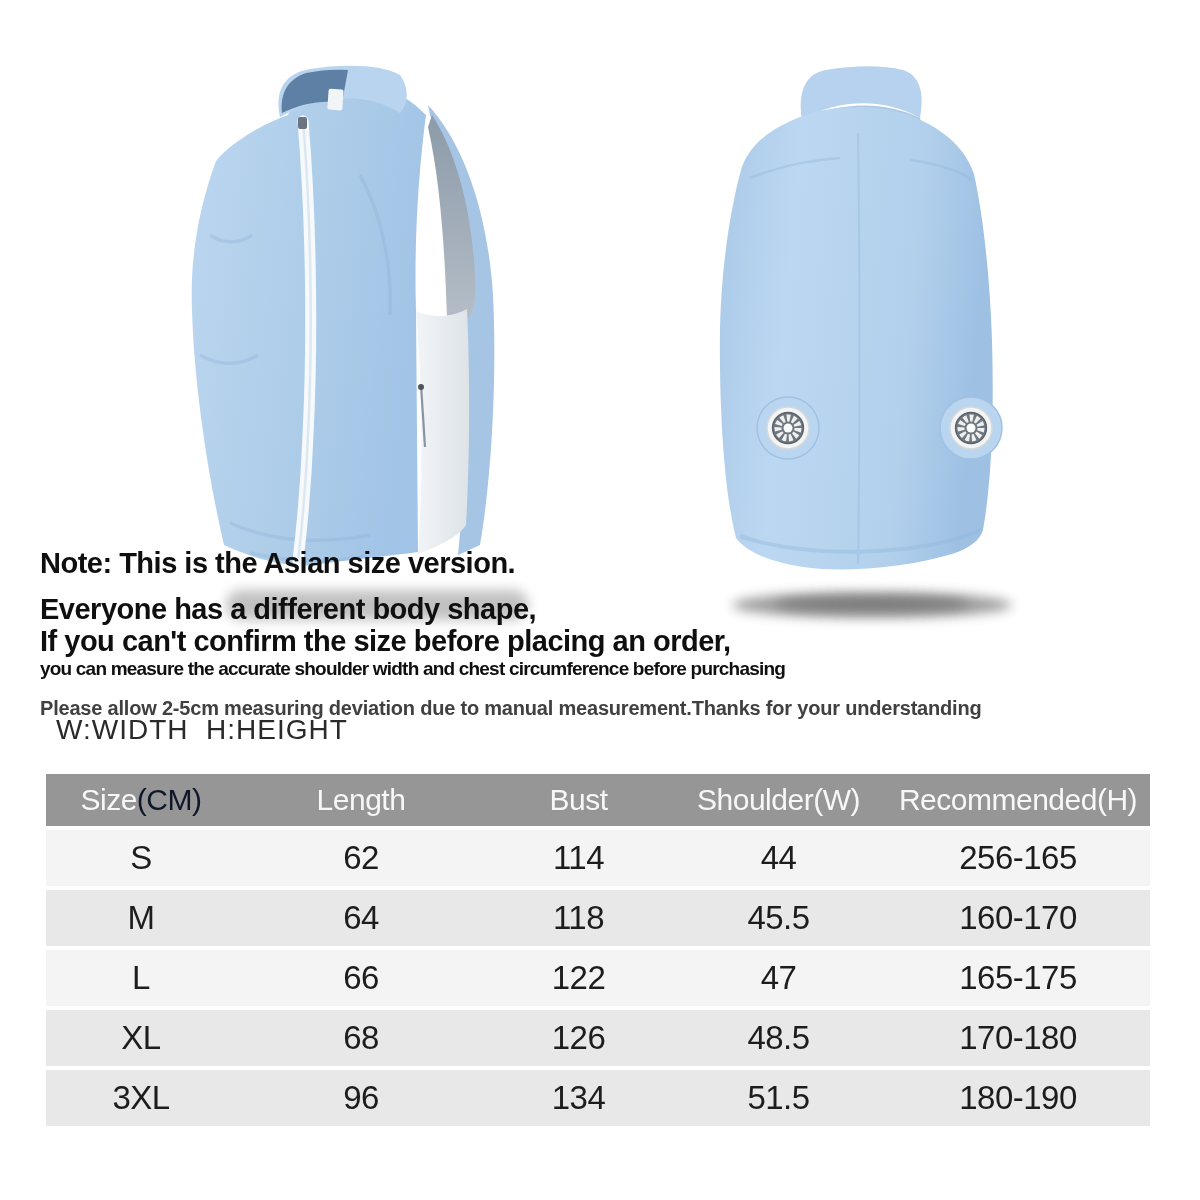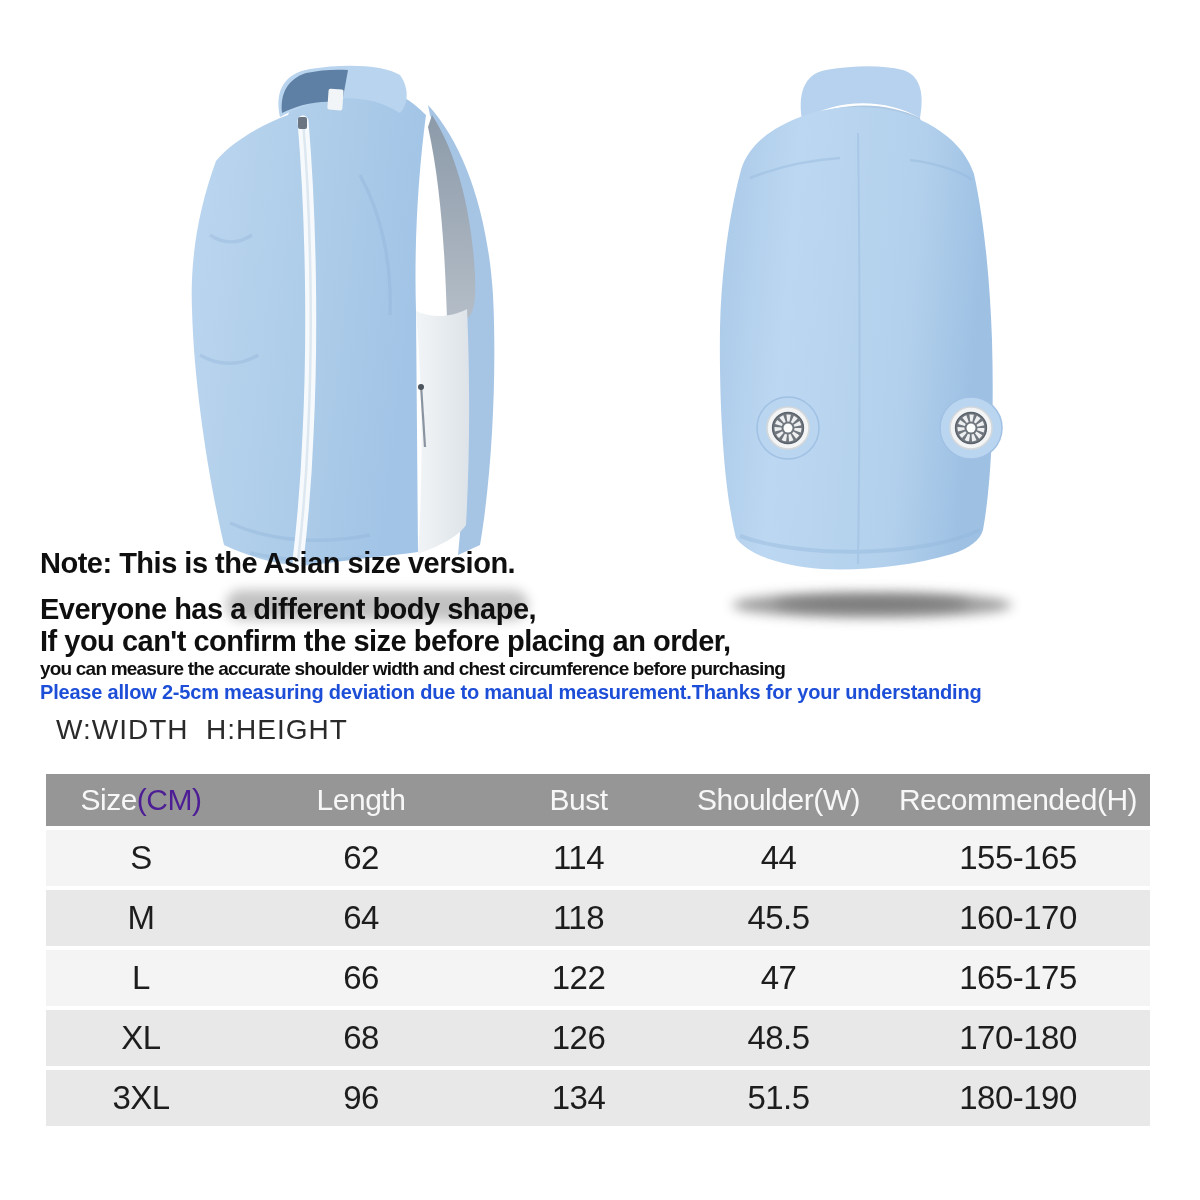--- a/index.html
+++ b/index.html
@@ -10,34 +10,34 @@
   .vest-back{position:absolute;left:690px;top:58px;width:335px;height:590px;z-index:2;}
   .front-shadow{position:absolute;left:226px;top:590px;width:302px;height:30px;border-radius:16px;
                 background:#8f8f8f;filter:blur(6px);opacity:.55;z-index:1;}
   
   .note-line{position:absolute;left:40px;z-index:3;font-weight:700;color:#0f0f0f;
              font-size:29px;letter-spacing:-0.5px;white-space:pre;}
   .nl1{top:547px;}
   .nl2{top:593px;}
   .nl3{top:625px;}
   .nl4{top:658px;font-size:19px;letter-spacing:-0.8px;}
-  .disclaimer{position:absolute;left:40px;top:681px;z-index:3;font-weight:700;font-size:20px;
-              letter-spacing:-0.2px;color:#1d4ed8;white-space:pre;}
+  .disclaimer{position:absolute;left:40px;top:697px;z-index:3;font-weight:700;font-size:20px;
+              letter-spacing:-0.2px;color:#404040;white-space:pre;}
   .wh-legend{position:absolute;left:56px;top:714px;z-index:3;font-weight:400;font-size:28px;
              color:#2a2a2a;letter-spacing:1px;white-space:pre;}
   
   .size-table-wrap{position:absolute;left:46px;top:770px;width:1104px;z-index:3;}
   table.size-table{width:100%;border-collapse:separate;border-spacing:0 4px;table-layout:fixed;}
   table.size-table th{background:#969696;color:#f7f7f7;font-weight:400;font-size:30px;
                       height:52px;text-align:center;padding:0;letter-spacing:-0.5px;}
   table.size-table td{font-size:33px;color:#1d1d1d;height:56px;text-align:center;padding:0;
                       letter-spacing:-0.5px;}
   tr.row-light td{background:#f4f4f4;}
   tr.row-dark td{background:#e8e8e8;}
-  .unit-red{color:#4c1d95;}
+  .unit-red{color:#0f172a;}
 </style>
 </head>
 <body>
 
 <div class="canvas">
 
   <svg class="vest-front" viewBox="0 0 330 520" xmlns="http://www.w3.org/2000/svg" aria-hidden="true">
     <defs>
       <linearGradient id="fBlue" x1="0" y1="0" x2="1" y2="0.25">
         <stop offset="0" stop-color="#bcd6f0"></stop>
@@ -156,21 +156,21 @@
           <th>Shoulder(W)</th>
           <th>Recommended(H)</th>
         </tr>
       </thead>
       <tbody>
         <tr class="row-light">
           <td>S</td>
           <td>62</td>
           <td>114</td>
           <td>44</td>
-          <td>155-165</td>
+          <td>256-165</td>
         </tr>
         <tr class="row-dark">
           <td>M</td>
           <td>64</td>
           <td>118</td>
           <td>45.5</td>
           <td>160-170</td>
         </tr>
         <tr class="row-light">
           <td>L</td>

